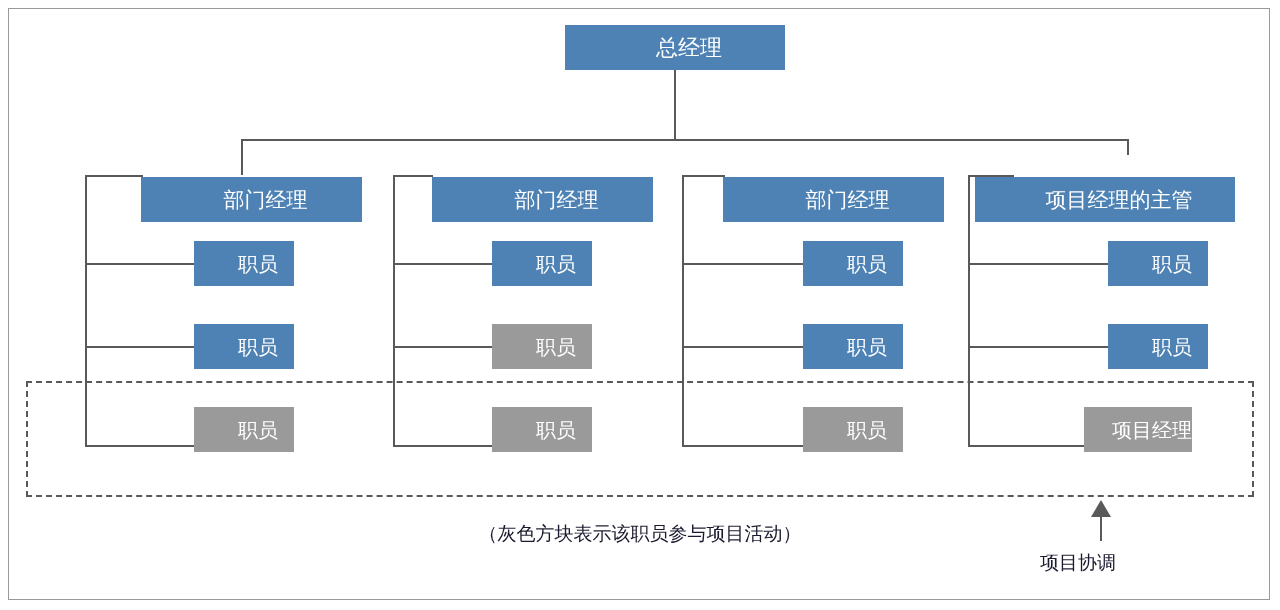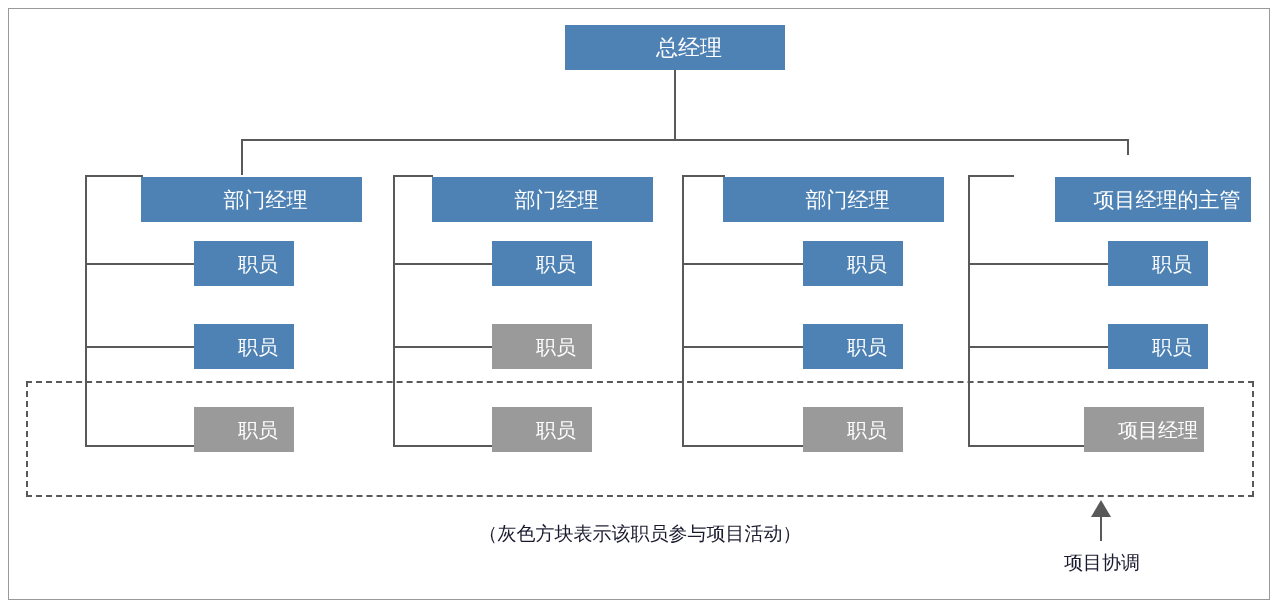--- a/index.html
+++ b/index.html
@@ -87,21 +87,21 @@
     height: 0;
     border-left: 10px solid transparent;
     border-right: 10px solid transparent;
     border-bottom: 17px solid #595959;
   }
   .anno-label {
     position: absolute;
     left: 1040px;
     top: 550px;
     width: 124px;
-    text-align: center;
+    text-align: left;
     font-size: 19px;
     color: #1a1a2e;
     white-space: nowrap;
   }
 </style>
 </head>
 <body>
 
 <div id="canvas">
 
@@ -148,24 +148,24 @@
   <div class="node blue lvl2" style="left:803px; top:241px; width:100px; height:45px;">职员</div>
   <div class="node blue lvl2" style="left:803px; top:324px; width:100px; height:45px;">职员</div>
   <div class="node gray lvl2" style="left:803px; top:407px; width:100px; height:45px;">职员</div>
 
   <div class="line vline" style="left:968px; top:175px; height:271px;"></div>
   <div class="line hline" style="left:968px; top:175px; width:46px;"></div>
   <div class="line hline" style="left:968px; top:263px; width:141px;"></div>
   <div class="line hline" style="left:968px; top:346px; width:141px;"></div>
   <div class="line hline" style="left:968px; top:445px; width:141px;"></div>
 
-  <div class="node blue lvl1" style="left:1055px; top:153px; width:196px; height:45px;">项目经理的主管</div>
+  <div class="node blue lvl1" style="left:975px; top:153px; width:260px; height:45px;">项目经理的主管</div>
   <div class="node blue lvl2" style="left:1108px; top:241px; width:100px; height:45px;">职员</div>
   <div class="node blue lvl2" style="left:1108px; top:324px; width:100px; height:45px;">职员</div>
-  <div class="node gray lvl2" style="left:1084px; top:407px; width:120px; height:45px;">项目经理</div>
+  <div class="node gray lvl2" style="left:1084px; top:407px; width:108px; height:45px;">项目经理</div>
 
   <div class="dashbox"></div>
 
   <div class="caption">（灰色方块表示该职员参与项目活动）</div>
 
   <div class="arrow-head"></div>
   <div class="arrow-shaft"></div>
   <div class="anno-label">项目协调</div>
 
 </div>

